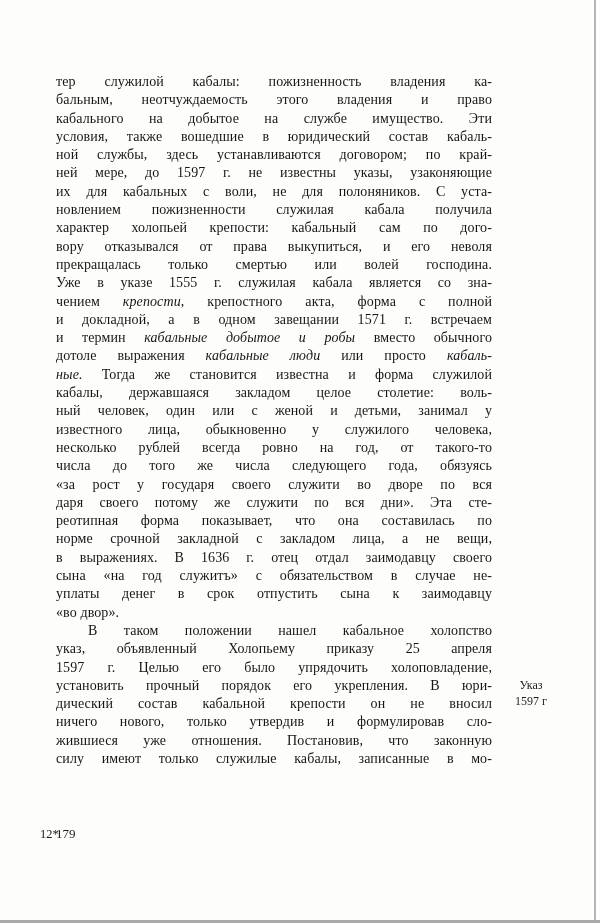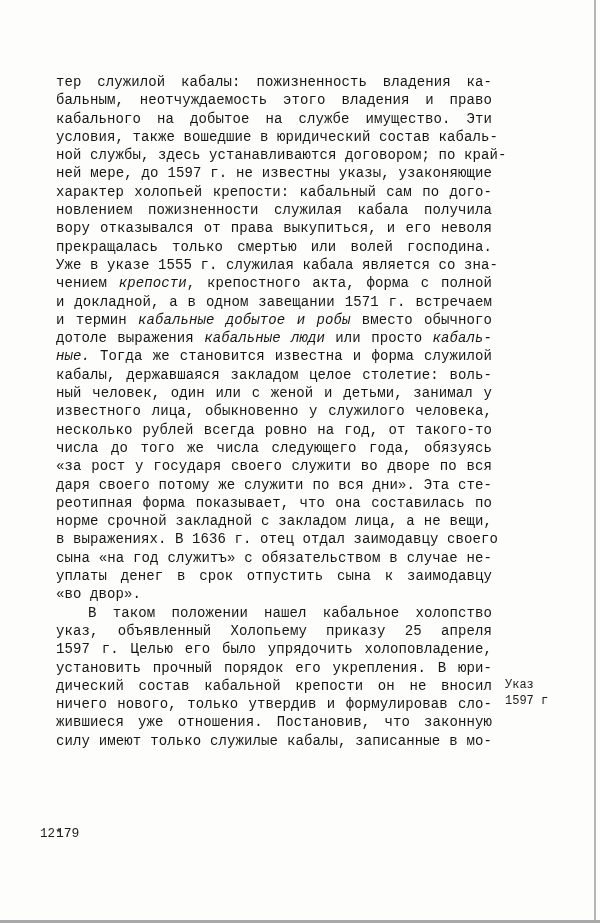--- a/index.html
+++ b/index.html
@@ -6,21 +6,21 @@
     margin: 0;
     padding: 0;
     background: #ffffff;
   }
   .page {
     position: relative;
     width: 600px;
     height: 923px;
     background: #fdfdfc;
     overflow: hidden;
-    font-family: Liberation Mono, monospace;
+    font-family: Liberation Serif, serif;
     color: #161616;
   }
   .body-text {
     position: absolute;
     left: 56px;
     top: 73px;
     width: 436px;
     font-size: 14px;
     line-height: 18.3px;
     letter-spacing: 0.1px;
@@ -40,20 +40,21 @@
   .em {
     font-style: italic;
   }
   .margin-note {
     position: absolute;
     left: 505px;
     top: 677px;
     width: 52px;
     font-size: 12px;
     line-height: 16px;
+    text-align: center;
     color: #1c1c1c;
   }
   .footer-section-mark {
     position: absolute;
     left: 40px;
     top: 827px;
     font-size: 12.5px;
     color: #1c1c1c;
   }
   .footer-page-number {
@@ -85,22 +86,23 @@
 
 <div class="page" style="background: rgb(253, 253, 252); color: rgb(22, 22, 22);">
 
   <div class="body-text">
       <div class="line"><span>тер служилой кабалы: пожизненность владения ка-</span></div>
       <div class="line"><span>бальным, неотчуждаемость этого владения и право</span></div>
       <div class="line"><span>кабального на добытое на службе имущество. Эти</span></div>
       <div class="line"><span>условия, также вошедшие в юридический состав кабаль-</span></div>
       <div class="line"><span>ной службы, здесь устанавливаются договором; по край-</span></div>
       <div class="line"><span>ней мере, до 1597 г. не известны указы, узаконяющие</span></div>
+      <div class="line"><span>их для кабальных с воли, не для полоняников. С уста-</span></div>
+      <div class="line"><span>новлением пожизненности служилая кабала получила</span></div>
       <div class="line"><span>характер холопьей крепости: кабальный сам по дого-</span></div>
-      <div class="line"><span>новлением пожизненности служилая кабала получила</span></div>
       <div class="line"><span>вору отказывался от права выкупиться, и его неволя</span></div>
       <div class="line"><span>прекращалась только смертью или волей господина.</span></div>
       <div class="line"><span>Уже в указе 1555 г. служилая кабала является со зна-</span></div>
       <div class="line"><span>чением </span><span class="em">крепости</span><span>, крепостного акта, форма с полной</span></div>
       <div class="line"><span>и докладной, а в одном завещании 1571 г. встречаем</span></div>
       <div class="line"><span>и термин </span><span class="em">кабальные добытое и робы</span><span> вместо обычного</span></div>
       <div class="line"><span>дотоле выражения </span><span class="em">кабальные люди</span><span> или просто </span><span class="em">кабаль-</span></div>
       <div class="line"><span class="em">ные.</span><span> Тогда же становится известна и форма служилой</span></div>
       <div class="line"><span>кабалы, державшаяся закладом целое столетие: воль-</span></div>
       <div class="line"><span>ный человек, один или с женой и детьми, занимал у</span></div>

